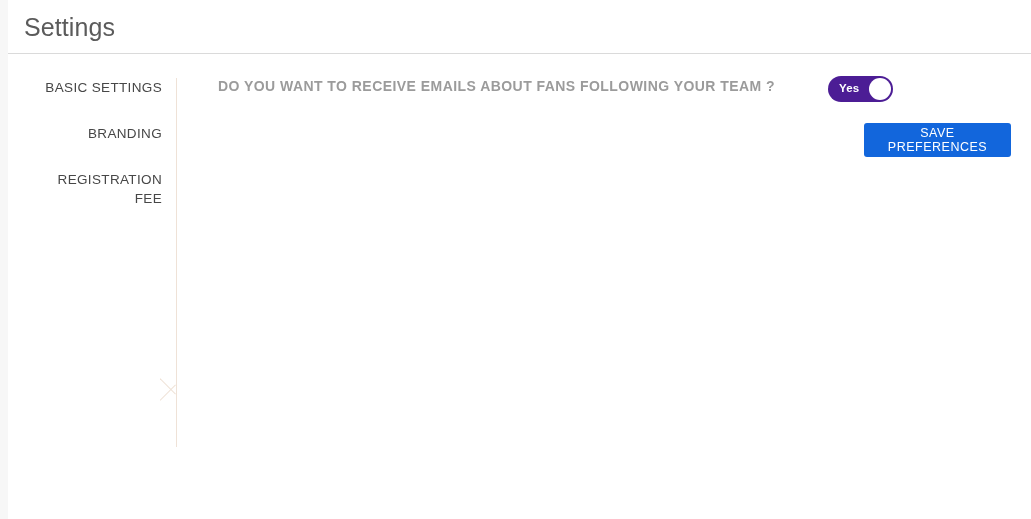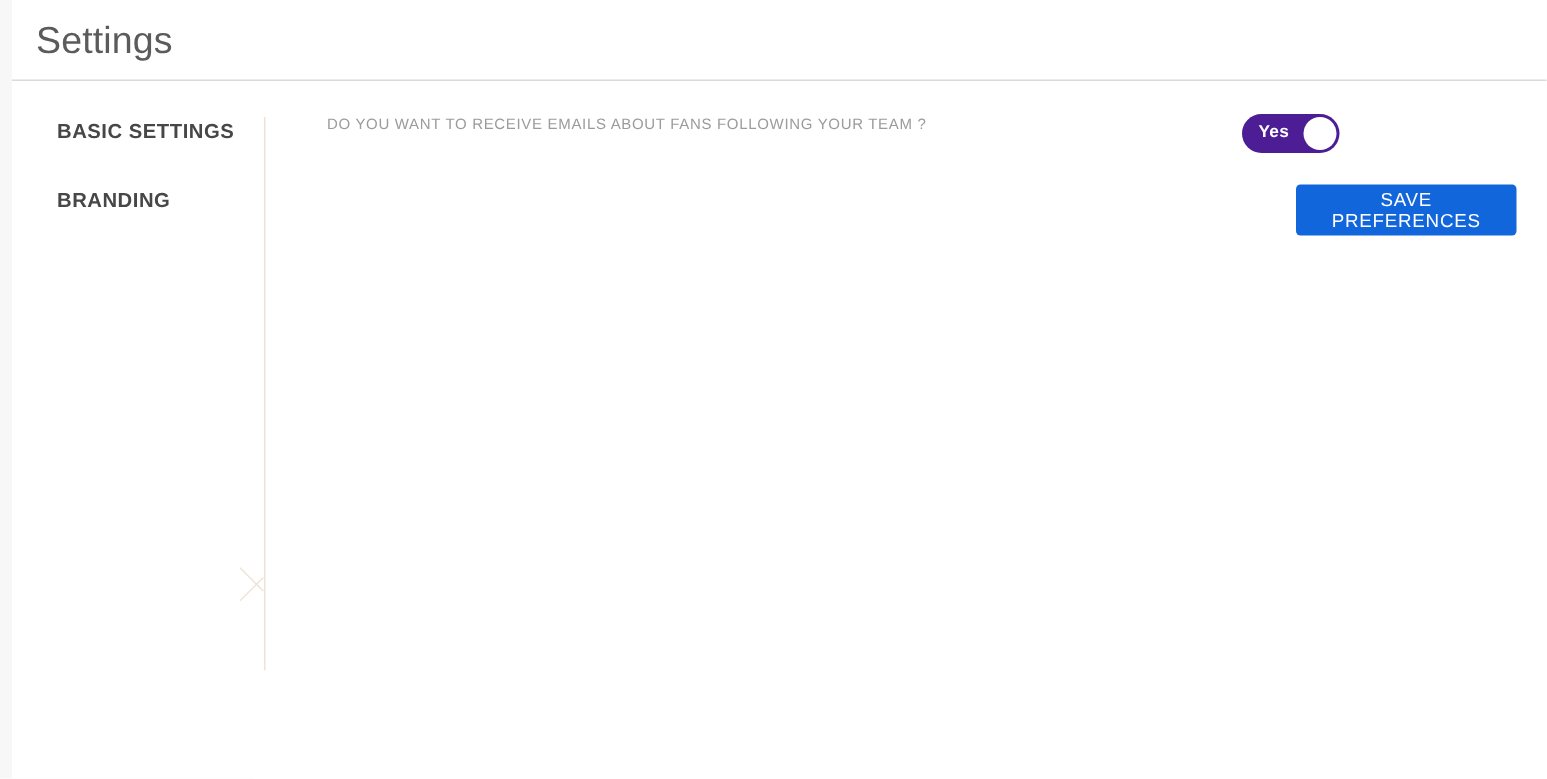--- a/index.html
+++ b/index.html
@@ -100,26 +100,27 @@
     top: 33px;
     transform: rotate(-45deg);
     transform-origin: left center;
   }
 
   .nav-item {
     display: block;
     padding: 0 14px 0 30px;
     margin-bottom: 27px;
     font-size: 13.5px;
-    font-weight: 700;
+    font-weight: 400;
     letter-spacing: 0.35px;
     line-height: 19px;
     color: #474747;
     cursor: pointer;
     text-transform: uppercase;
+    text-align: right;
   }
   .nav-item.active {
     color: #1a73e8;
   }
 
   
   .content {
     position: absolute;
     left: 169px;
     top: 0;
@@ -131,22 +132,22 @@
     position: absolute;
     left: 0;
     top: 16px;
     width: 854px;
     height: 34px;
   }
   .pref-label {
     position: absolute;
     left: 41px;
     top: 7px;
-    font-size: 10px;
-    font-weight: 400;
+    font-size: 14px;
+    font-weight: 700;
     letter-spacing: 0.45px;
     color: #9b9b9b;
     text-transform: uppercase;
     white-space: nowrap;
   }
 
   
   .toggle {
     position: absolute;
     left: 651px;
@@ -203,20 +204,21 @@
 
   <div class="page-header">
     <div class="page-title">Settings</div>
   </div>
 
   <div class="body-area">
 
     <nav class="sidebar">
       <div class="nav-item">BASIC SETTINGS</div>
       <div class="nav-item">BRANDING</div>
+      <div class="nav-item">REGISTRATION FEE</div>
     </nav>
 
     <div class="sidebar-divider"></div>
     <div class="sidebar-notch"></div>
 
     <section class="content">
 
       <div class="pref-row">
         <div class="pref-label">DO YOU WANT TO RECEIVE EMAILS ABOUT FANS FOLLOWING YOUR TEAM ?</div>
 

